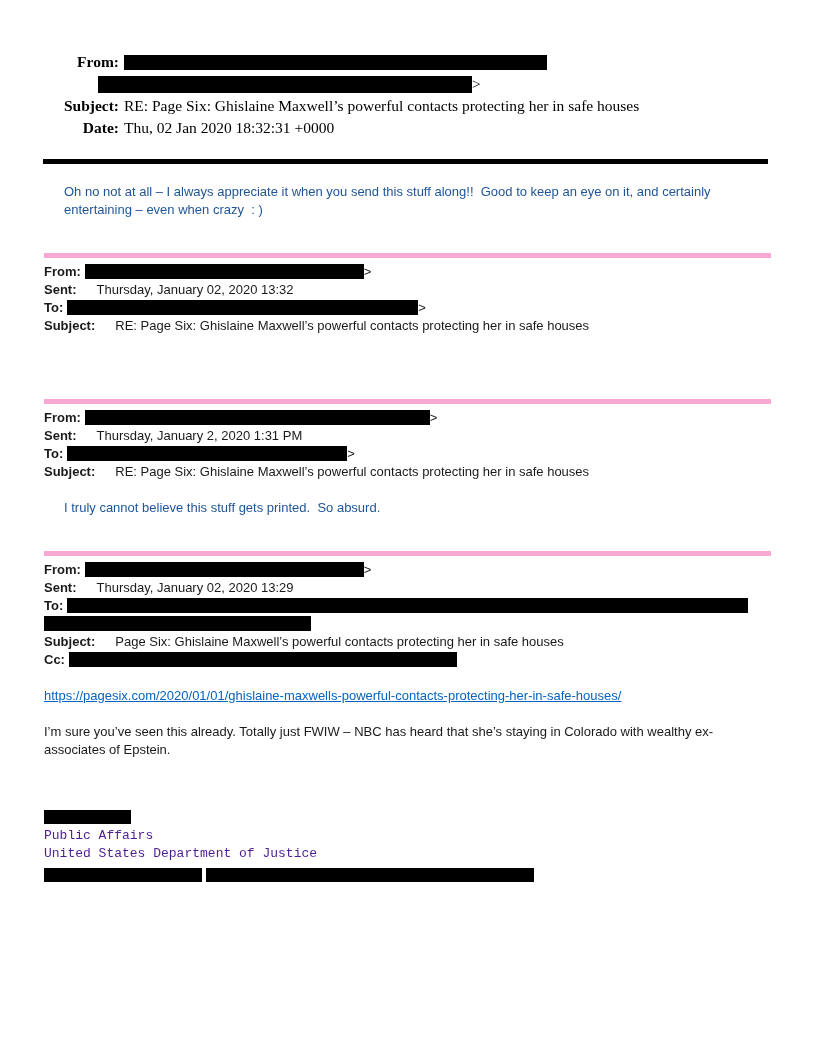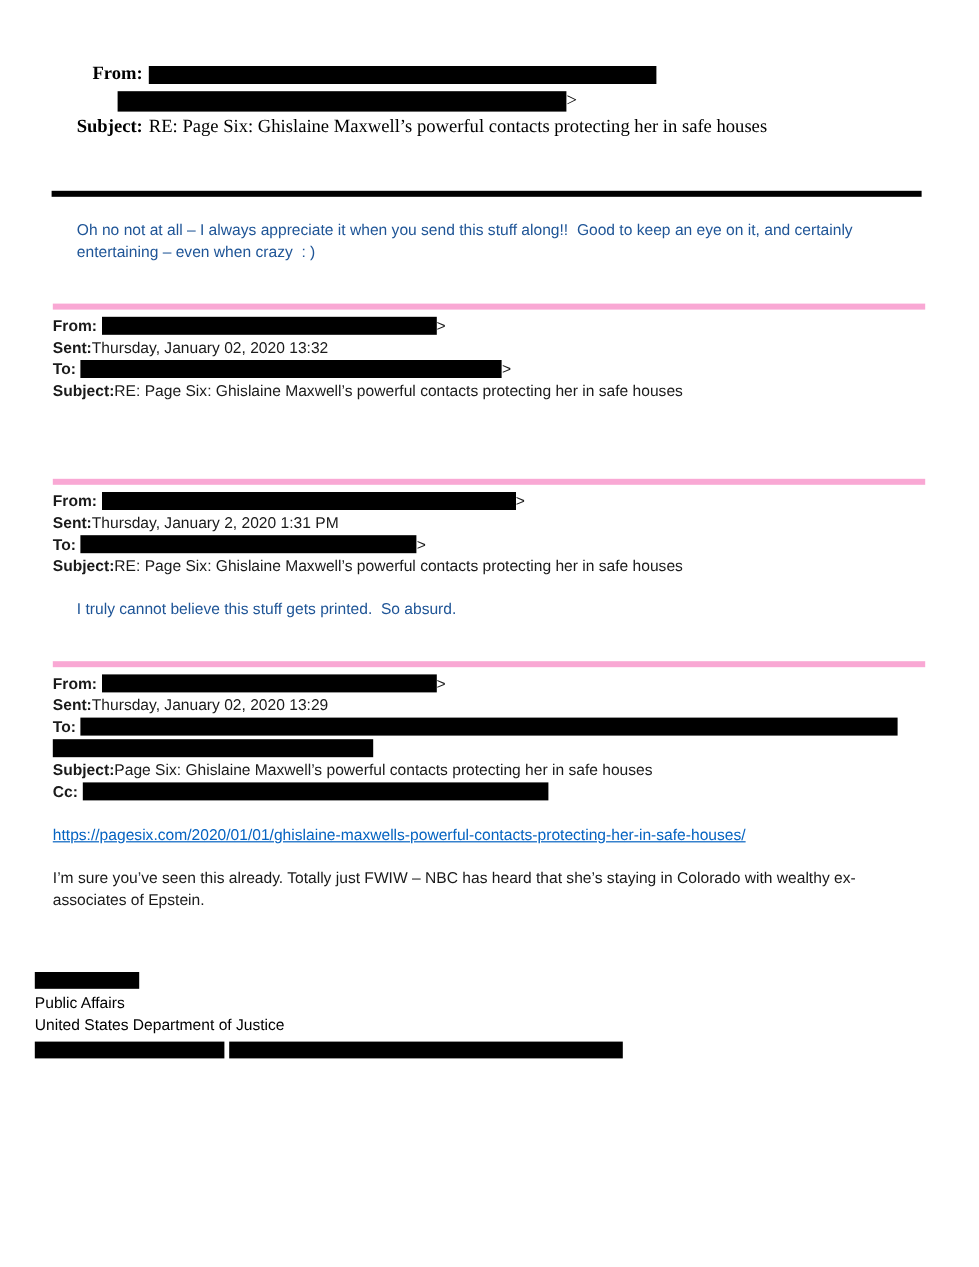--- a/index.html
+++ b/index.html
@@ -17,31 +17,31 @@
 
   
   .para{position:absolute;left:44px;width:742px;line-height:18px;white-space:pre-wrap;}
   .blue{color:var(--reply-blue,#1F5597);margin-left:20px;}
 
   
   .msg{position:absolute;left:44px;width:727px;border-top:5px solid #f9a8d4;padding-top:5px;
        line-height:18px;}
   .mrow{height:18px;line-height:18px;white-space:pre;}
   .mlbl{font-weight:bold;color:#1a1a1a;}
-  .mval{margin-left:0;}
+  .mval{margin-left:20px;}
   .bar{display:inline-block;height:15px;background:var(--redaction,#000);
        vertical-align:text-bottom;margin-left:4px;}
   .bar.nolead{margin-left:0;}
   .sfx{color:#1a1a1a;}
   .mbody{margin-top:18px;white-space:pre-wrap;}
   .mlink{margin-top:18px;height:18px;}
   .mlink a{color:var(--link-blue,#0563C1);text-decoration:underline;}
 
   
-  .sig{position:absolute;left:29px;top:810px;line-height:18px;color:#000000;}
+  .sig{position:absolute;left:44px;top:810px;line-height:18px;color:#4c1d95;font-family:Liberation Mono, monospace;}
   .sig .nbar{display:block;width:87px;height:14px;background:var(--redaction,#000);margin:0 0 3px 0;}
   .sigline{height:18px;white-space:pre;}
   .sigbars{margin-top:3px;height:15px;}
   .sigbars .bar{height:14px;margin-left:0;}
   .sigbars .bar + .bar{margin-left:4px;}
 </style>
 </head>
 <body>
 
 <div class="page">
@@ -51,20 +51,24 @@
       <span class="hlbl">From:</span>
       <span class="hval"><span class="bar hbar nolead" style="width:423px"></span></span>
     </div>
     <div class="hrow">
       <span class="hlbl"></span>
       <span class="hval" style="margin-left:-21px"><span class="bar hbar nolead" style="width:374px;height:17px"></span><span>&gt;</span></span>
     </div>
     <div class="hrow">
       <span class="hlbl">Subject:</span>
       <span class="hval">RE: Page Six: Ghislaine Maxwell’s powerful contacts protecting her in safe houses</span>
+    </div>
+    <div class="hrow">
+      <span class="hlbl">Date:</span>
+      <span class="hval">Thu, 02 Jan 2020 18:32:31 +0000</span>
     </div>
   </div>
 
   <div class="rule"></div>
 
   <div class="para blue" style="top:183px">Oh no not at all – I always appreciate it when you send this stuff along!!  Good to keep an eye on it, and certainly
 entertaining – even when crazy  : )</div>
 
   <div class="msg" style="top:253px">
     <div class="mrow"><span class="mlbl">From:</span><span class="bar" style="width:279px"></span><span class="sfx">&gt;</span></div>

